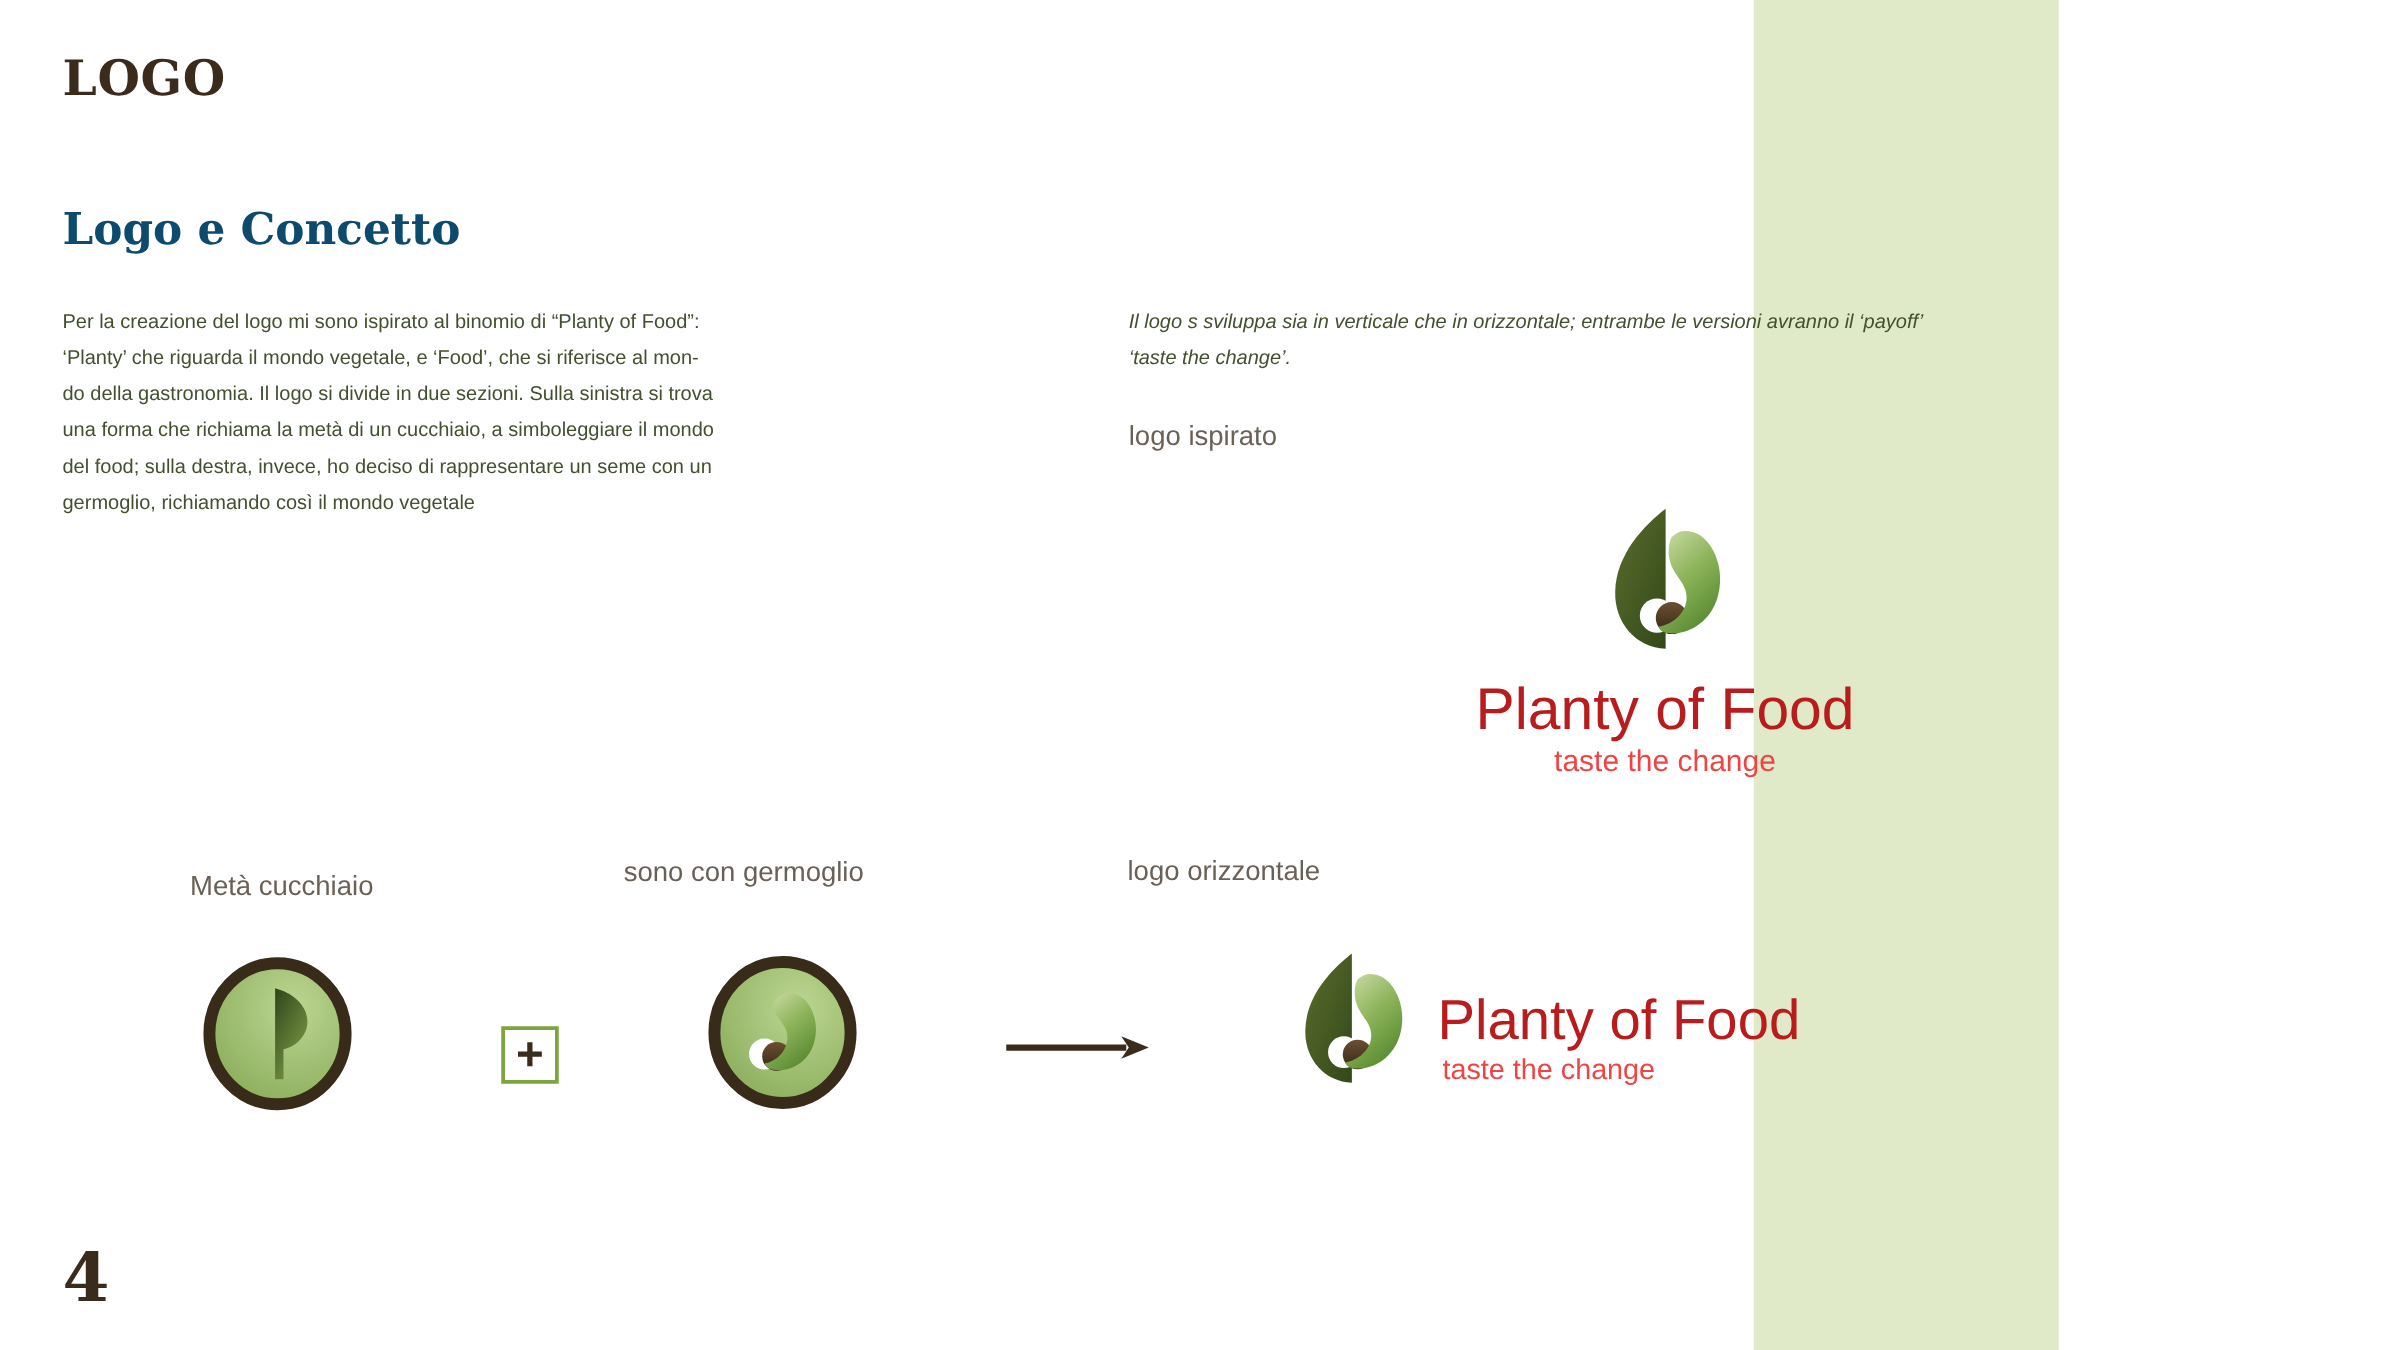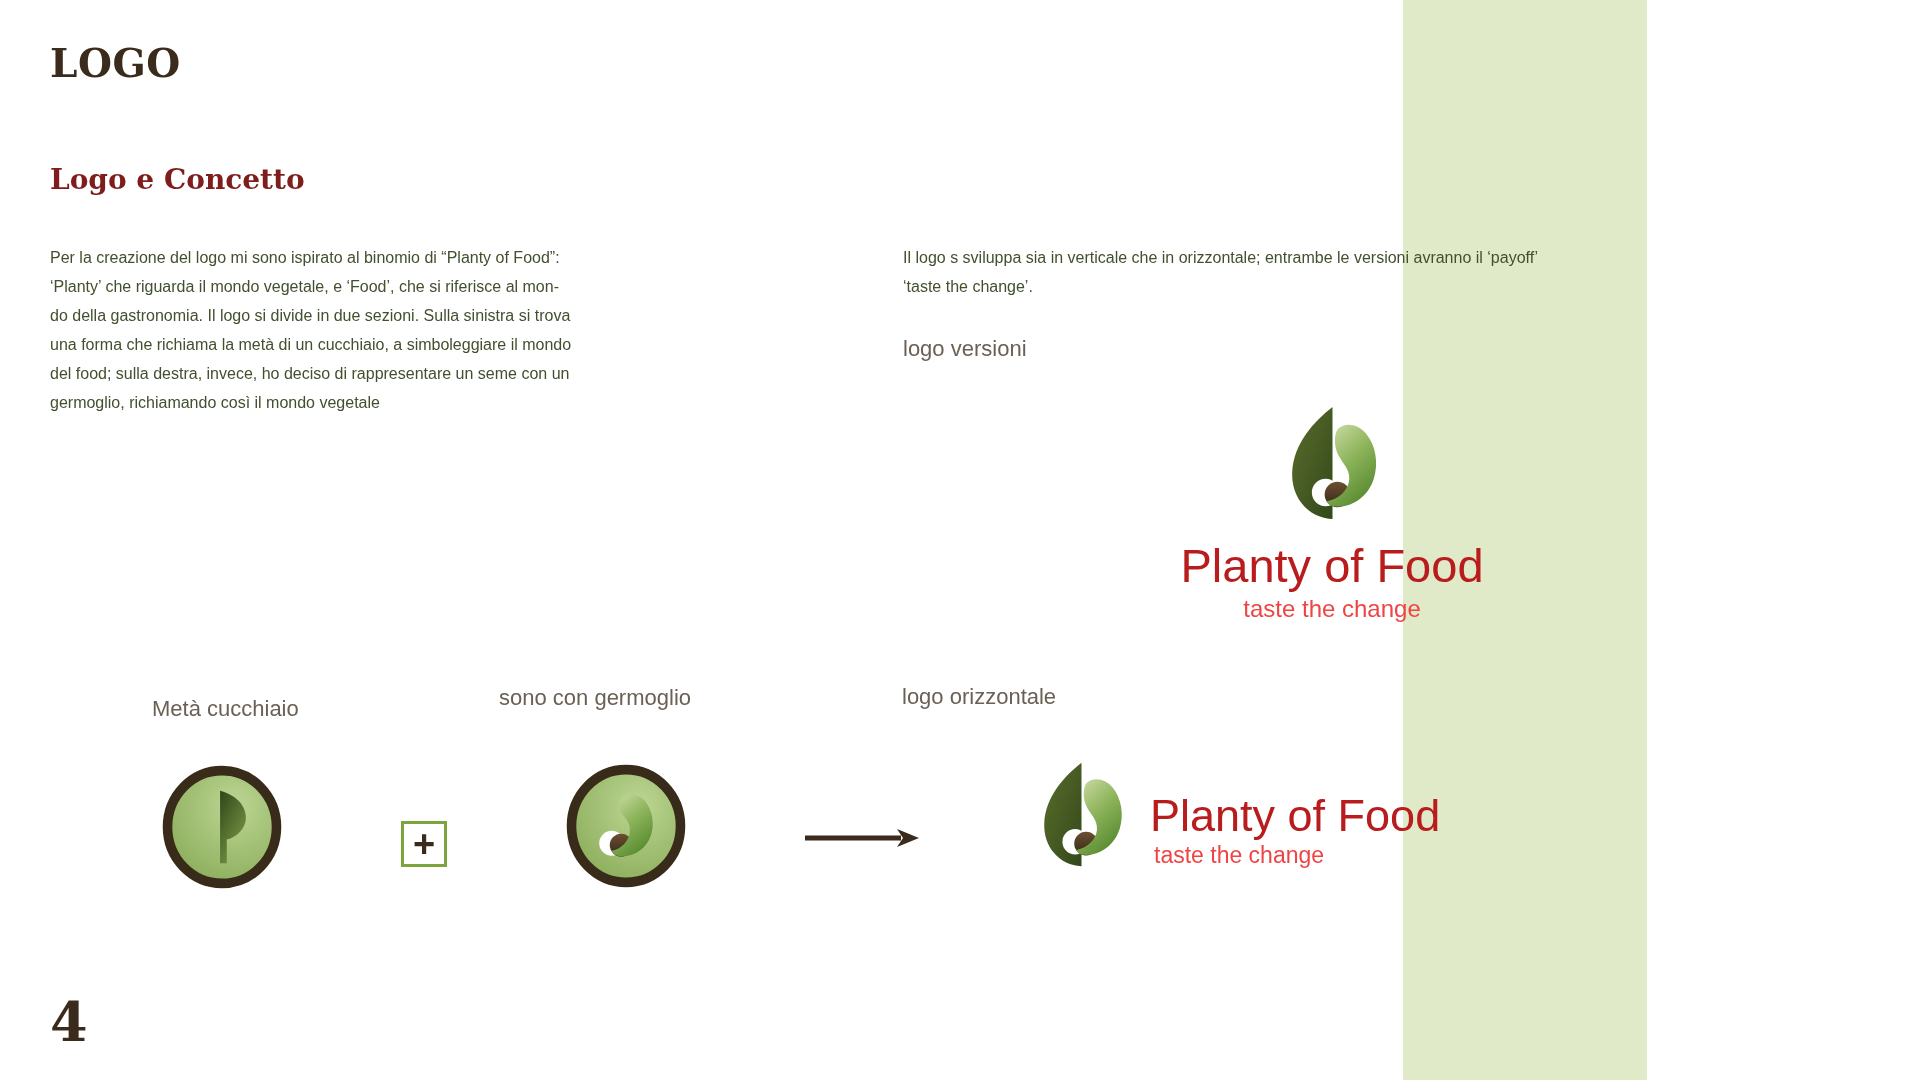--- a/index.html
+++ b/index.html
@@ -10,30 +10,30 @@
   .band{position:absolute;left:1403px;top:0;width:244px;height:1080px;background:#e0eac8;z-index:0;}
   .layer{position:absolute;inset:0;z-index:1;}
 
   .doc-title{
     position:absolute;left:50px;top:40px;
     font-family:"DejaVu Serif","Liberation Serif",serif;font-weight:700;
     font-size:39px;color:#3b2b1c;letter-spacing:.5px;
   }
   .h2{
     position:absolute;font-family:"DejaVu Serif","Liberation Serif",serif;
-    font-weight:700;font-size:28px;color:#7f1d1d;
+    font-weight:700;font-size:35px;color:#0c4a6e;
   }
   .h2.left{left:50px;top:163px;}
   .h2.right{left:897px;top:163px;}
   .body-text{
     position:absolute;font-size:16px;line-height:29px;color:#43502f;
     white-space:pre-line;
   }
   .body-text.left{left:50px;top:243px;}
-  .body-text.right{left:903px;top:243px;}
+  .body-text.right{left:903px;top:243px;font-style:italic;}
   .small-label{
     position:absolute;font-size:22px;color:#6b6055;white-space:nowrap;
   }
   .lbl-vert{left:903px;top:336px;}
   .lbl-horiz{left:902px;top:684px;}
   .lbl-spoon{left:152px;top:685px;margin-top:11px;}
   .lbl-seed{left:499px;top:685px;}
 
   
   .vlogo{position:absolute;left:1132px;top:404px;width:400px;text-align:center;}
@@ -117,21 +117,21 @@
     <div class="h2 left">Logo e Concetto</div>
     <div class="body-text left">Per la creazione del logo mi sono ispirato al binomio di “Planty of Food”:
 ‘Planty’ che riguarda il mondo vegetale, e ‘Food’, che si riferisce al mon-
 do della gastronomia. Il logo si divide in due sezioni. Sulla sinistra si trova
 una forma che richiama la metà di un cucchiaio, a simboleggiare il mondo
 del food; sulla destra, invece, ho deciso di rappresentare un seme con un
 germoglio, richiamando così il mondo vegetale</div>
 
     <div class="body-text right">Il logo s sviluppa sia in verticale che in orizzontale; entrambe le versioni avranno il ‘payoff’
 ‘taste the change’.</div>
-    <div class="small-label lbl-vert">logo versioni</div>
+    <div class="small-label lbl-vert">logo ispirato</div>
 
     <div class="vlogo">
       <svg class="mark" viewBox="0 0 100 120">
           <use href="#brandMark"></use>
         </svg>
       <div class="wordmark">Planty of Food</div>
       <div class="payoff">taste the change</div>
     </div>
 
     <div class="small-label lbl-spoon">Metà cucchiaio</div>

